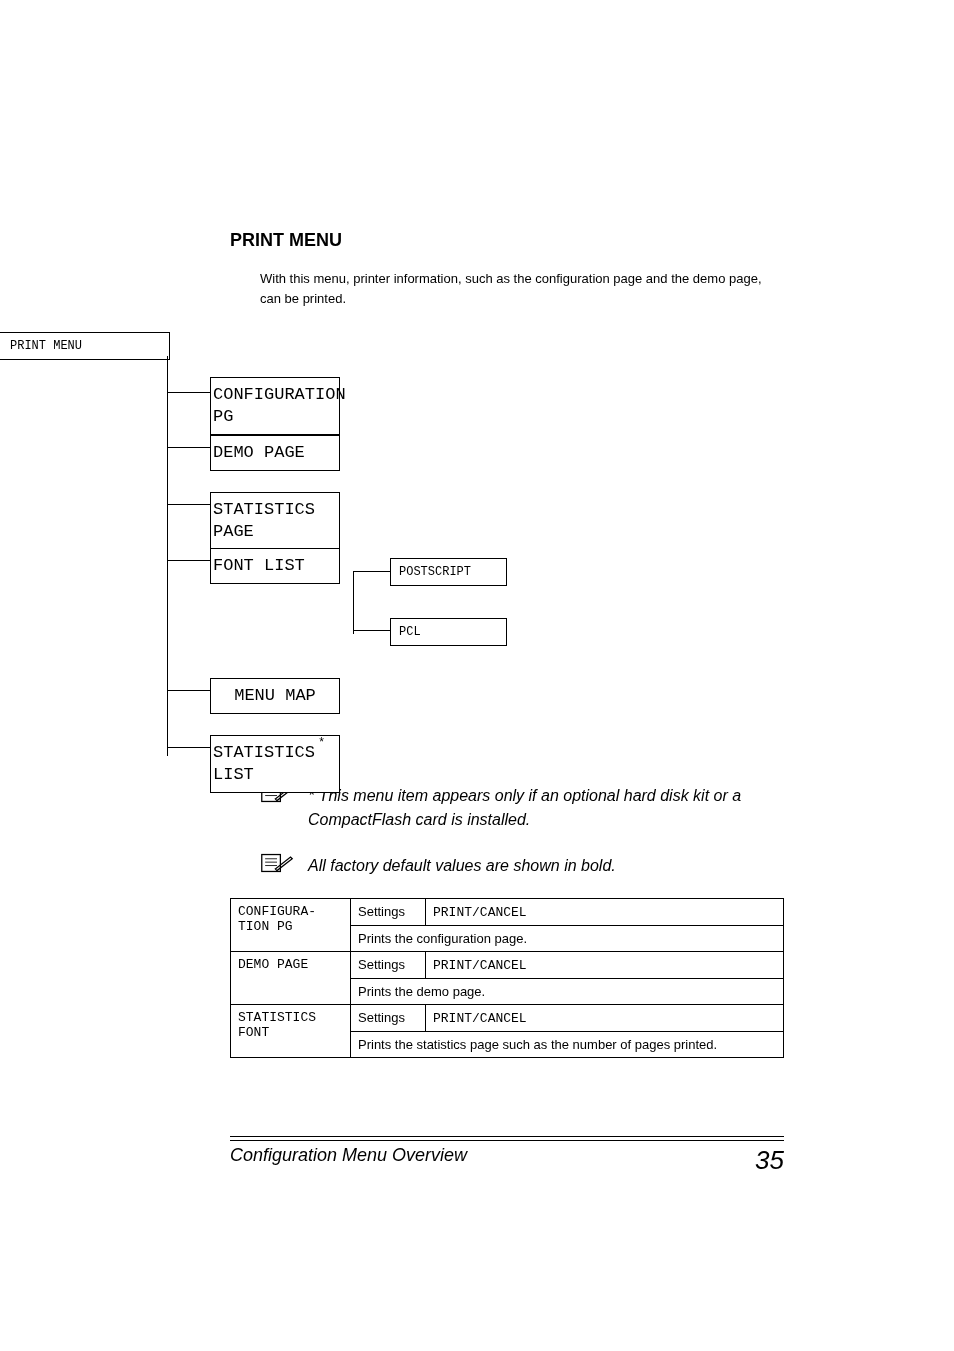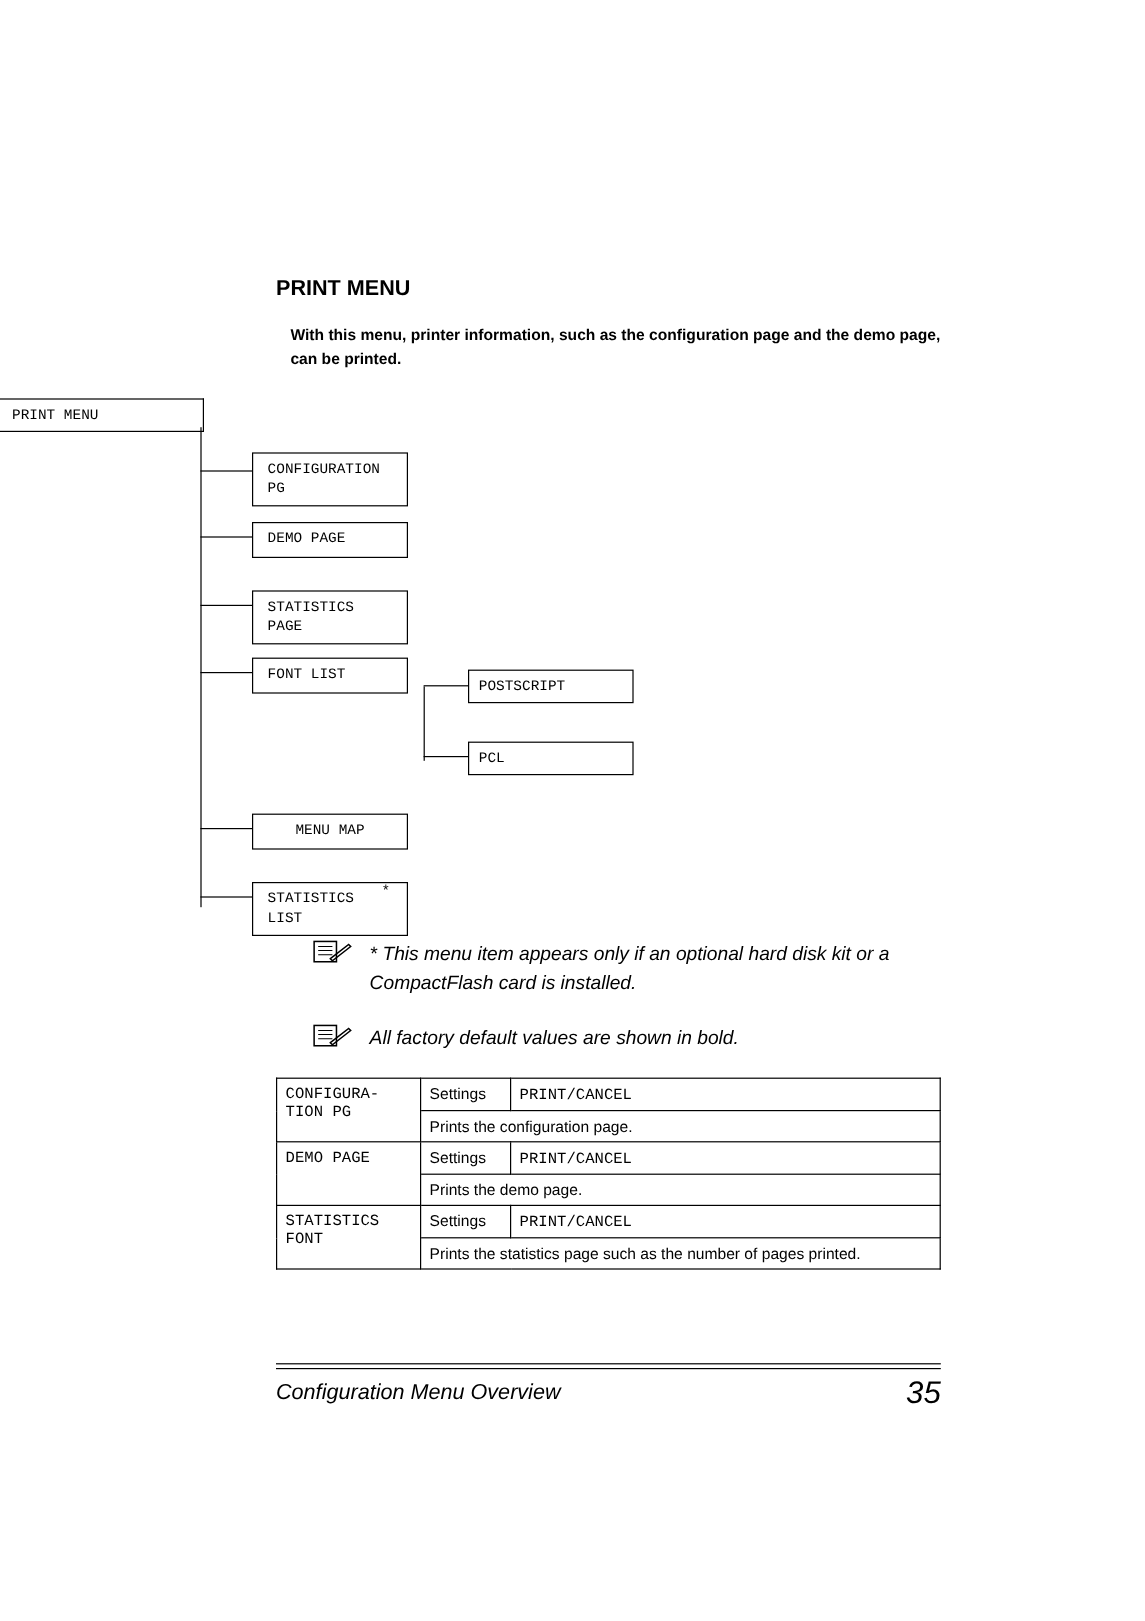--- a/index.html
+++ b/index.html
@@ -17,23 +17,22 @@
       padding: 230px 170px 0 230px;
     }
     .heading {
       font-size: 18px;
       font-weight: bold;
       margin-bottom: 18px;
     }
     .intro {
       font-size: 13px;
       line-height: 1.5;
-      margin-left: 12px;
+      margin-left: 30px;
       margin-bottom: 24px;
-      font-weight: bold;
     }
     .tree {
       position: relative;
       margin-bottom: 30px;
       height: 420px;
     }
     .root-box {
       border: 1px solid #000;
       border-left: none;
       padding: 6px 10px;
@@ -49,43 +48,43 @@
       left: -63px;
       top: 24px;
       width: 1px;
       height: 400px;
       border-left: 1px solid #000;
     }
     .node-box {
       position: absolute;
       border: 1px solid #000;
       font-family: "Courier New", monospace;
-      font-size: 12px;
-      padding: 6px 12px;
+      font-size: 17px;
+      padding: 6px 2px;
       width: 130px;
       line-height: 1.3;
       background: #fff;
     }
     .hline {
       position: absolute;
       border-top: 1px solid #000;
       height: 1px;
     }
     .vline {
       position: absolute;
       border-left: 1px solid #000;
       width: 1px;
     }
     .sub-box {
       position: absolute;
       border: 1px solid #000;
       font-family: "Courier New", monospace;
       font-size: 12px;
       padding: 6px 8px;
-      width: 138px;
+      width: 117px;
       background: #fff;
     }
     .asterisk {
       position: absolute;
       font-family: "Courier New", monospace;
       font-size: 12px;
     }
     .note-row {
       display: flex;
       align-items: flex-start;
@@ -123,21 +122,21 @@
     }
     .footer {
       position: absolute;
       bottom: 175px;
       left: 230px;
       right: 170px;
       border-top: 1px solid #000;
       padding-top: 8px;
       display: flex;
       justify-content: space-between;
-      align-items: center;
+      align-items: flex-start;
     }
     .footer-title {
       font-style: italic;
       font-size: 18px;
     }
     .footer-page {
       font-style: italic;
       font-size: 26px;
       margin-left: 13px;
     }

